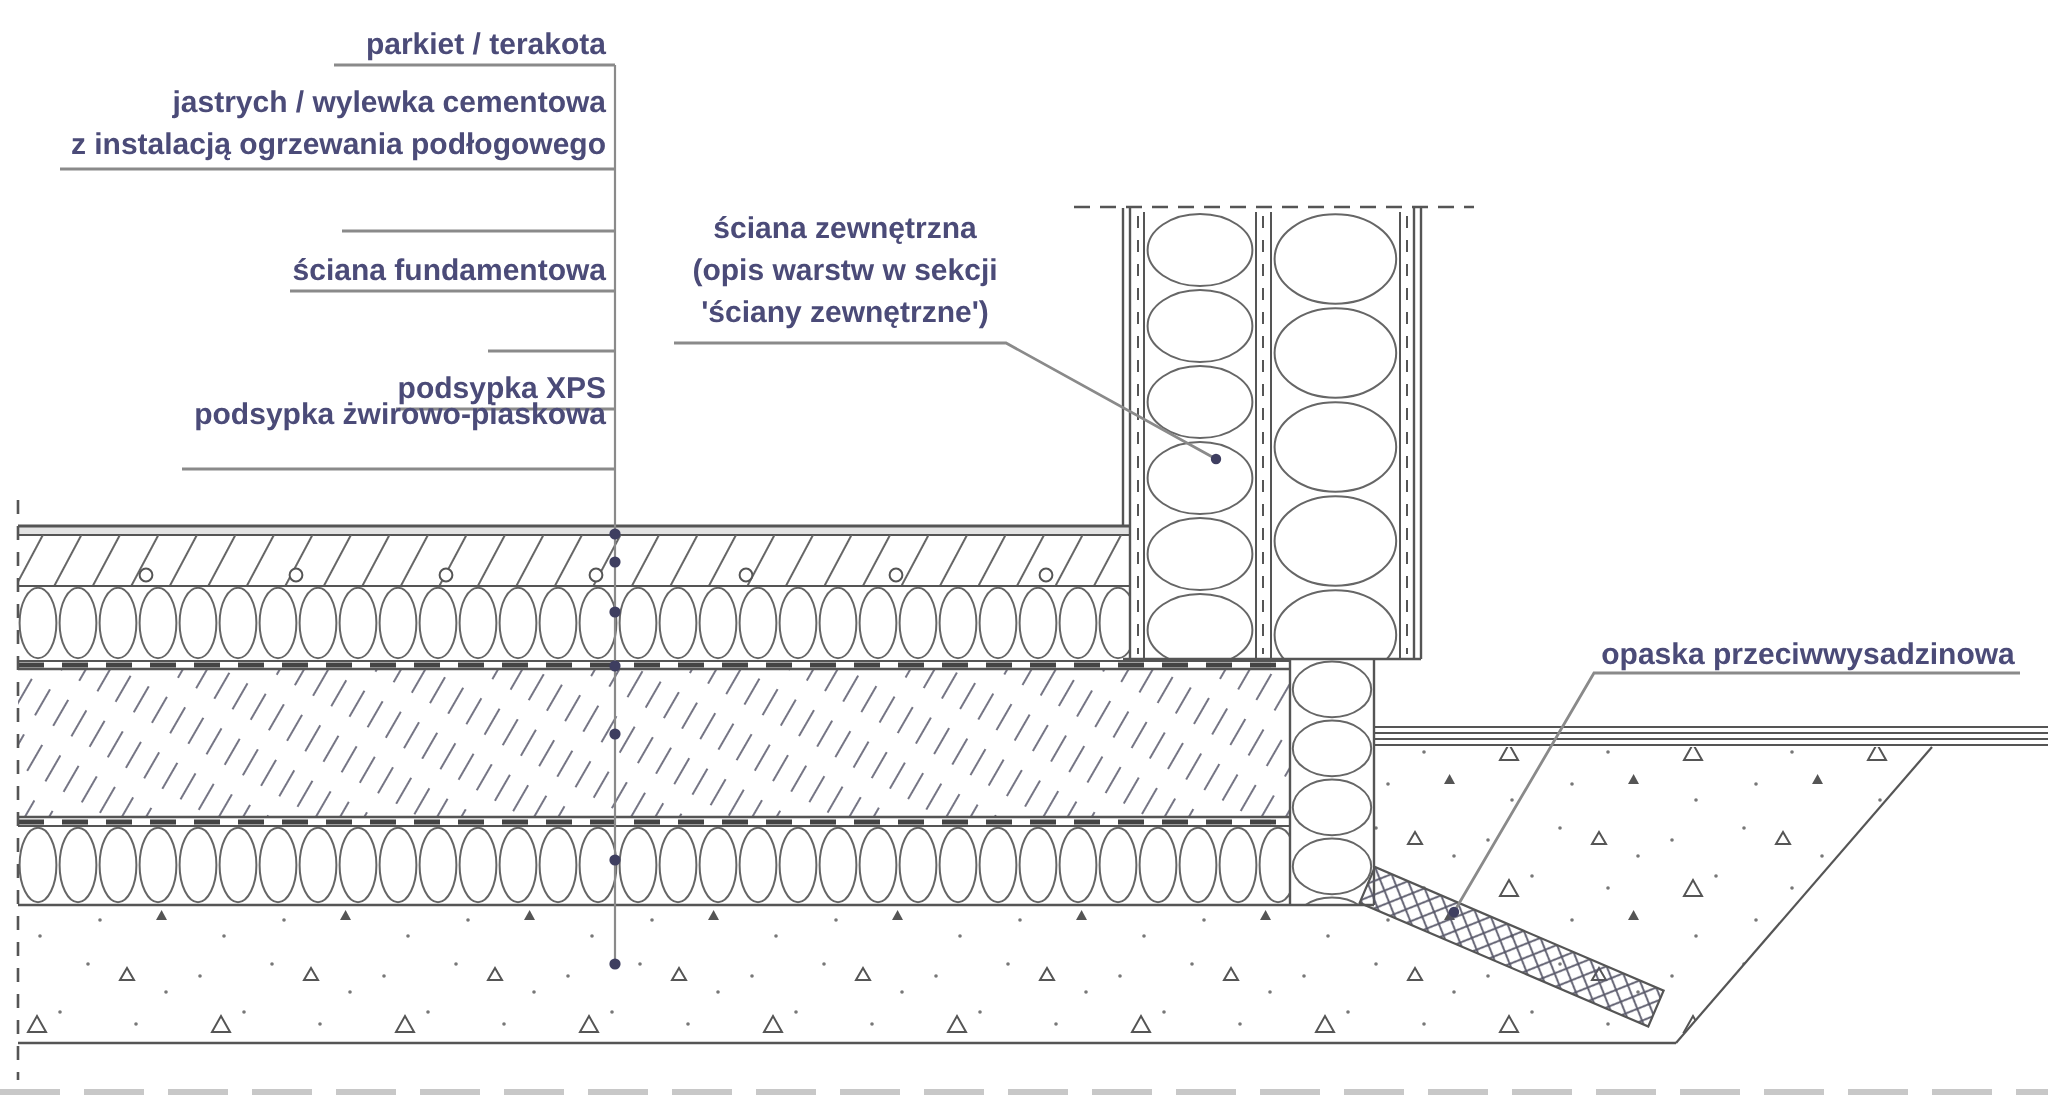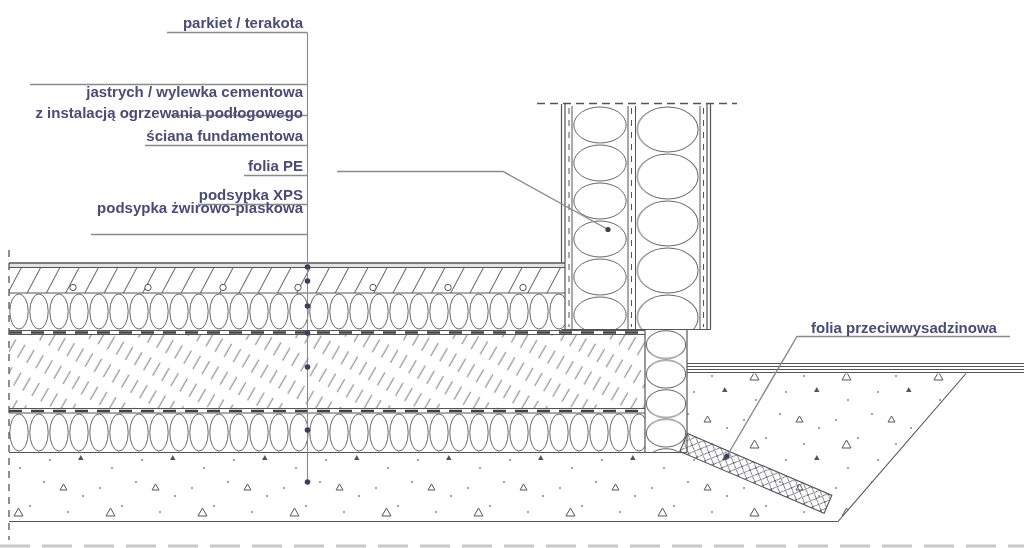--- a/index.html
+++ b/index.html
@@ -14,21 +14,21 @@
     padding-left:36px;
   }
   .stage svg{position:absolute;left:0;top:0;}
   .lbl{
     position:absolute;
     font-weight:700;font-size:15px;line-height:20px;
     color:var(--label-color);
     white-space:pre-line;
   }
   .lbl.right{left:0;width:303px;text-align:right;}
-  .lbl.two{line-height:21px;margin-top:40px;}
+  .lbl.two{line-height:21px;}
   .lbl.center{text-align:center;line-height:21px;}
   .ldr{stroke:var(--leader-color);}
   .dot{fill:var(--dot-color);}
 </style>
 </head>
 <body>
 
 <div class="stage">
 
   <svg width="1024" height="548" viewBox="0 0 1024 548">
@@ -193,19 +193,21 @@
       <circle class="dot" cx="307.5" cy="482" r="2.8"></circle>
       <circle class="dot" cx="608" cy="229.5" r="2.6"></circle>
       <circle class="dot" cx="727" cy="456" r="2.6"></circle>
     </g>
   </svg>
 
   <div class="lbl right" style="top:13px">parkiet / terakota</div>
   <div class="lbl right two" style="top:41px">jastrych / wylewka cementowa
 z instalacją ogrzewania podłogowego</div>
   <div class="lbl right" style="top:126px">ściana fundamentowa</div>
-  <div class="lbl right" style="top:156px">folia PE</div>
   <div class="lbl right" style="top:185px">podsypka XPS</div>
   <div class="lbl right" style="top:198px">podsypka żwirowo-piaskowa</div>
 
-
-  <div class="lbl center" style="top:317px;left:795px;width:218px">folia przeciwwysadzinowa</div>
+  <div class="lbl center" style="top:104px;left:330px;width:185px">ściana zewnętrzna
+(opis warstw w sekcji
+'ściany zewnętrzne')</div>
+
+  <div class="lbl center" style="top:317px;left:795px;width:218px">opaska przeciwwysadzinowa</div>
 </div>
 
 </body></html>

